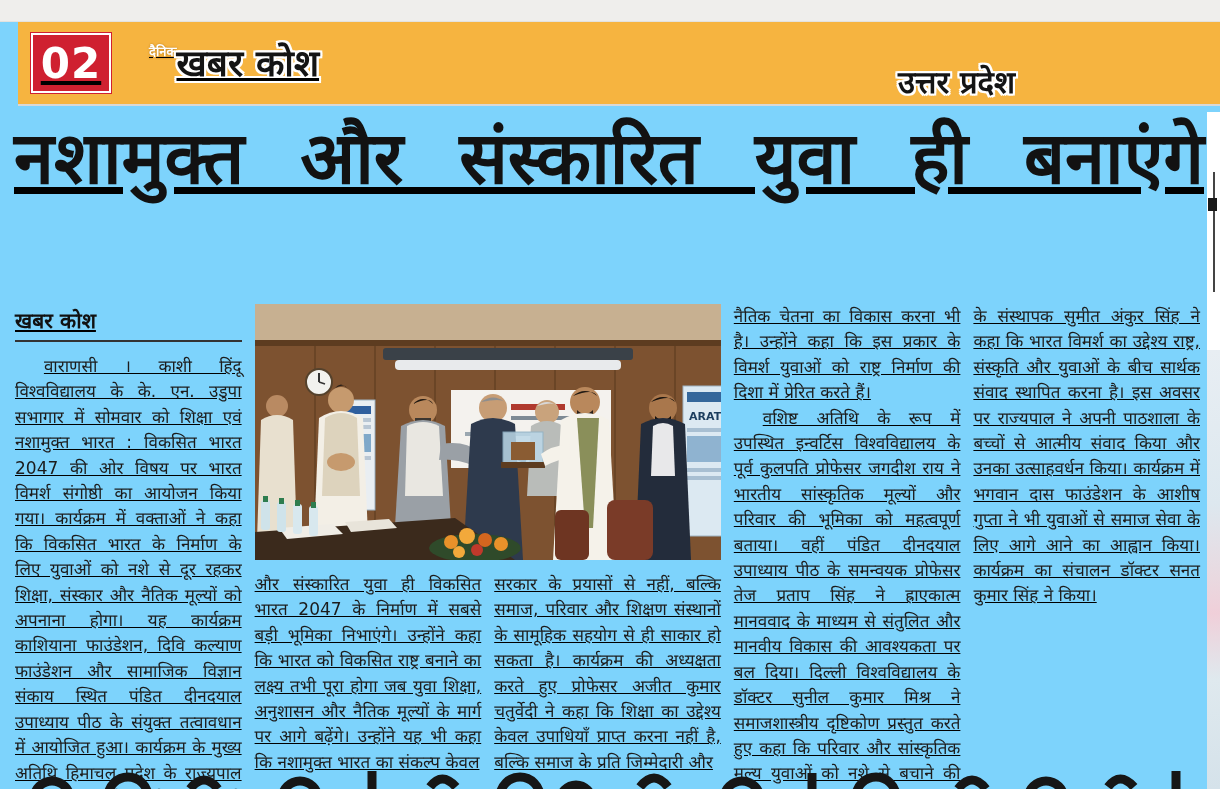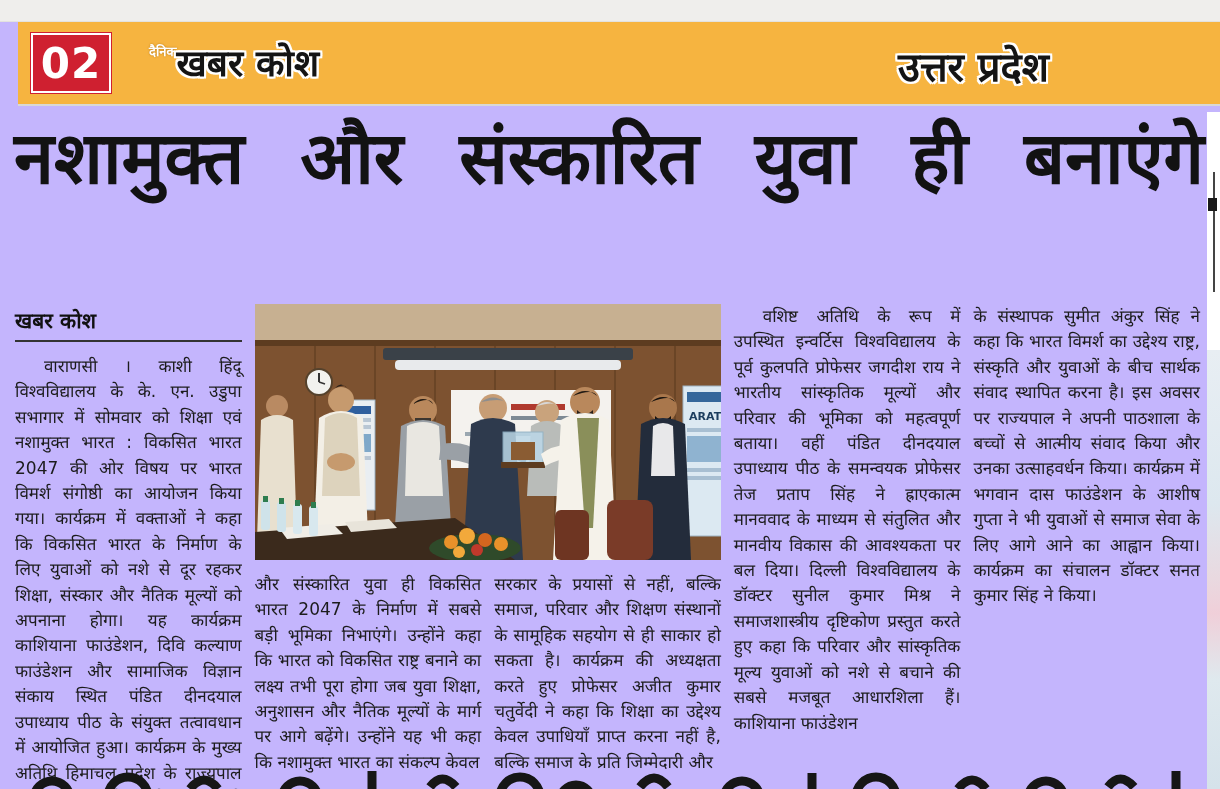--- a/index.html
+++ b/index.html
@@ -1,31 +1,31 @@
 <!DOCTYPE html>
 <html><head>
 <meta charset="utf-8">
 <style>
   * { margin:0; padding:0; box-sizing:border-box; }
   html,body { width:1220px; height:789px; overflow:hidden; }
   body { font-family:"DejaVu Sans", sans-serif; background:#ffffff; position:relative; }
 
-  .page { position:relative; width:1220px; height:789px; background:#c4b5fd; overflow:hidden; }
+  .page { position:relative; width:1220px; height:789px; background:#7dd3fc; overflow:hidden;text-decoration:underline; }
 
   
   .top-margin { height:22px; background:#efeeec; border-bottom:1px solid #e3e2df; }
   .banner { position:relative; margin-left:18px; height:82px; background:#f6b440; display:flex; align-items:center; box-shadow:0 2px 0 #d9d8d5; }
   .page-num-box { margin-left:13px; width:80px; height:60px; background:#cf2030; border:2px solid #ffffff; outline:1px solid #cf2030; display:flex; align-items:center; justify-content:center; }
   .page-num { color:#ffffff; font-size:42px; font-weight:bold; letter-spacing:1px; }
   .brand { margin-left:38px; display:flex; flex-direction:row; line-height:1; }
   .edition { color:#ffffff; font-size:13px; font-weight:bold; margin-bottom:2px;
              text-shadow:0 0 2px #b37514; }
   .paper-name { color:#141414; font-size:37px; font-weight:bold;
      text-shadow:-2px 0 0 #fff, 2px 0 0 #fff, 0 -2px 0 #fff, 0 2px 0 #fff, -2px -2px 0 #fff, 2px 2px 0 #fff, -2px 2px 0 #fff, 2px -2px 0 #fff; }
-  .region { position:absolute; left:880px; top:16px; color:#141414; font-size:40px; font-weight:bold;
+  .region { position:absolute; left:880px; top:38px; color:#141414; font-size:31px; font-weight:bold;
      text-shadow:-2px 0 0 #fff, 2px 0 0 #fff, 0 -2px 0 #fff, 0 2px 0 #fff, -2px -2px 0 #fff, 2px 2px 0 #fff, -2px 2px 0 #fff, 2px -2px 0 #fff; }
 
   
   .headline { padding:8px 16px 2px 14px; color:#121212; }
   .headline .hl-line { font-size:72px; font-weight:bold; line-height:92px; letter-spacing:0px;
       text-align:justify; white-space:normal; }
   .headline .hl-line:after { content:""; display:inline-block; width:100%; }
   .hl1 { text-align-last:justify; }
   .hl2 { text-align-last:justify; }
 
@@ -214,20 +214,21 @@
         <div class="col-text">
           <p>और संस्कारित युवा ही विकसित भारत 2047 के निर्माण में सबसे बड़ी भूमिका निभाएंगे। उन्होंने कहा कि भारत को विकसित राष्ट्र बनाने का लक्ष्य तभी पूरा होगा जब युवा शिक्षा, अनुशासन और नैतिक मूल्यों के मार्ग पर आगे बढ़ेंगे। उन्होंने यह भी कहा कि नशामुक्त भारत का संकल्प केवल</p>
         </div>
         <div class="col-text">
           <p>सरकार के प्रयासों से नहीं, बल्कि समाज, परिवार और शिक्षण संस्थानों के सामूहिक सहयोग से ही साकार हो सकता है। कार्यक्रम की अध्यक्षता करते हुए प्रोफेसर अजीत कुमार चतुर्वेदी ने कहा कि शिक्षा का उद्देश्य केवल उपाधियाँ प्राप्त करना नहीं है, बल्कि समाज के प्रति जिम्मेदारी और</p>
         </div>
       </div>
     </div>
 
     <div class="col-text">
+      <p>नैतिक चेतना का विकास करना भी है। उन्होंने कहा कि इस प्रकार के विमर्श युवाओं को राष्ट्र निर्माण की दिशा में प्रेरित करते हैं।</p>
       <p class="indent">वशिष्ट अतिथि के रूप में उपस्थित इन्वर्टिस विश्वविद्यालय के पूर्व कुलपति प्रोफेसर जगदीश राय ने भारतीय सांस्कृतिक मूल्यों और परिवार की भूमिका को महत्वपूर्ण बताया। वहीं पंडित दीनदयाल उपाध्याय पीठ के समन्वयक प्रोफेसर तेज प्रताप सिंह ने ह्राएकात्म मानववाद के माध्यम से संतुलित और मानवीय विकास की आवश्यकता पर बल दिया। दिल्ली विश्वविद्यालय के डॉक्टर सुनील कुमार मिश्र ने समाजशास्त्रीय दृष्टिकोण प्रस्तुत करते हुए कहा कि परिवार और सांस्कृतिक मूल्य युवाओं को नशे से बचाने की सबसे मजबूत आधारशिला हैं। काशियाना फाउंडेशन</p>
     </div>
 
     <div class="col-text">
       <p>के संस्थापक सुमीत अंकुर सिंह ने कहा कि भारत विमर्श का उद्देश्य राष्ट्र, संस्कृति और युवाओं के बीच सार्थक संवाद स्थापित करना है। इस अवसर पर राज्यपाल ने अपनी पाठशाला के बच्चों से आत्मीय संवाद किया और उनका उत्साहवर्धन किया। कार्यक्रम में भगवान दास फाउंडेशन के आशीष गुप्ता ने भी युवाओं से समाज सेवा के लिए आगे आने का आह्वान किया। कार्यक्रम का संचालन डॉक्टर सनत कुमार सिंह ने किया।</p>
 
     </div>
   </div>
 
   <div class="right-sliver">

